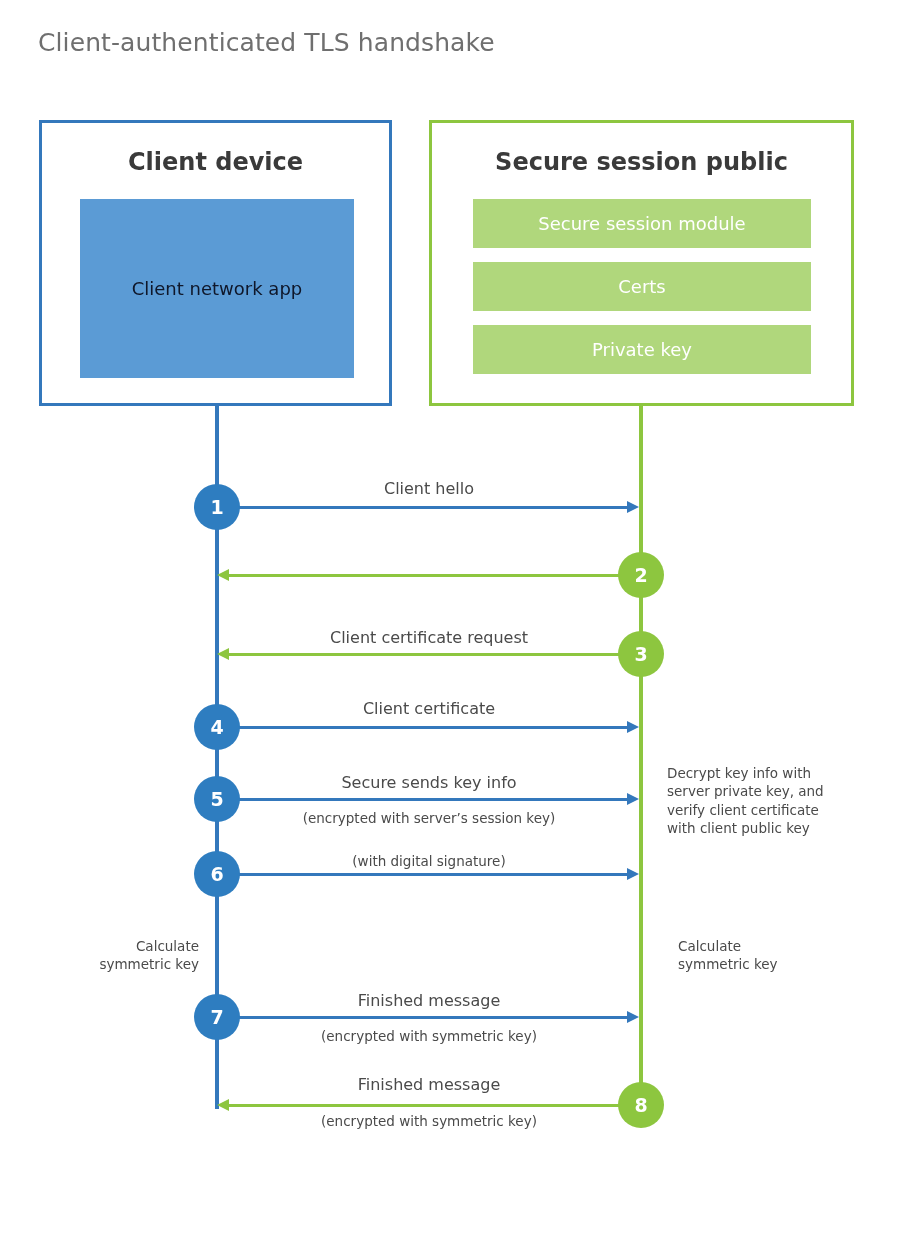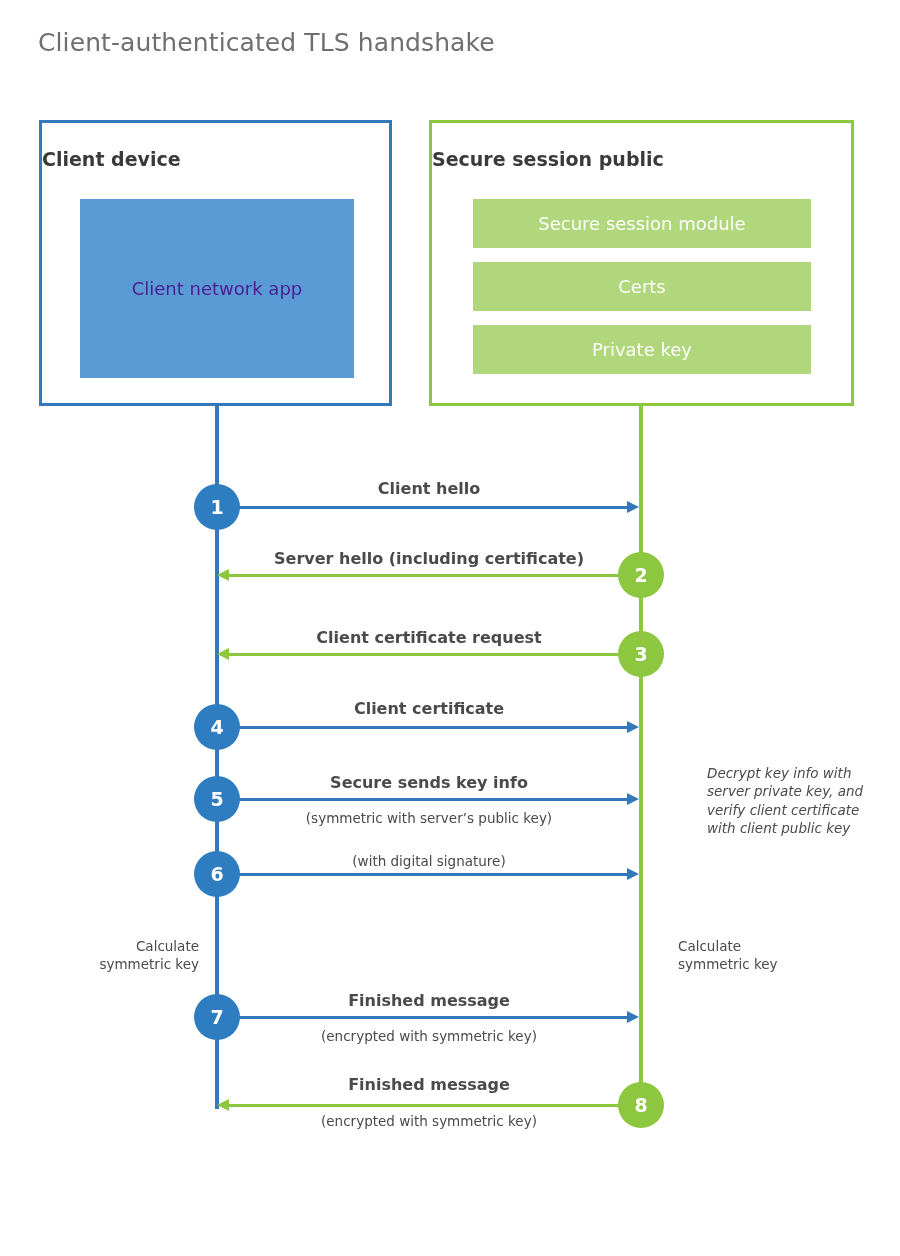--- a/index.html
+++ b/index.html
@@ -53,35 +53,35 @@
     top: 120px;
     width: 425px;
     height: 286px;
     border: 3px solid #8dc63f;
   }
   .party-title {
     position: absolute;
     left: 0;
     right: 0;
     top: 25px;
-    text-align: left;
-    font-size: 19px;
+    text-align: center;
+    font-size: 24px;
     font-weight: bold;
     color: #3a3a3a;
   }
 
   
   .client-app {
     position: absolute;
     left: 38px;
     top: 76px;
     width: 274px;
     height: 179px;
     background: #5b9bd5;
-    color: #4c1d95;
+    color: #0f172a;
     font-size: 18px;
     font-weight: 400;
     display: flex;
     align-items: center;
     justify-content: center;
     text-align: center;
     line-height: 1.32;
   }
 
   
@@ -160,21 +160,20 @@
     border-right: 12px solid #8dc63f;
   }
 
   
   .msg-label {
     position: absolute;
     text-align: center;
     font-size: 16px;
     color: #4a4a4a;
     white-space: nowrap;
-    font-weight: bold;
   }
   .msg-sublabel {
     position: absolute;
     text-align: center;
     font-size: 13.5px;
     color: #4a4a4a;
     white-space: nowrap;
   }
 
   
@@ -208,21 +207,20 @@
 
   <div class="lifeline client-line"></div>
   <div class="lifeline server-line"></div>
 
   <div class="msg-label" style="left:217px; top:479px; width:424px;">Client hello</div>
   <div class="msg-arrow to-right" style="left:217px; top:506px; width:411px;">
       <span class="head"></span>
     </div>
   <div class="step-circle blue" style="top:484px;">1</div>
 
-  <div class="msg-label" style="left:217px; top:549px; width:424px;">Server hello (including certificate)</div>
   <div class="msg-arrow to-left" style="left:228px; top:574px; width:413px;">
       <span class="head"></span>
     </div>
   <div class="step-circle green" style="top:552px;">2</div>
 
   <div class="msg-label" style="left:217px; top:628px; width:424px;">Client certificate request</div>
   <div class="msg-arrow to-left" style="left:228px; top:653px; width:413px;">
       <span class="head"></span>
     </div>
   <div class="step-circle green" style="top:631px;">3</div>
@@ -230,21 +228,21 @@
   <div class="msg-label" style="left:217px; top:699px; width:424px;">Client certificate</div>
   <div class="msg-arrow to-right" style="left:217px; top:726px; width:411px;">
       <span class="head"></span>
     </div>
   <div class="step-circle blue" style="top:704px;">4</div>
 
   <div class="msg-label" style="left:217px; top:773px; width:424px;">Secure sends key info</div>
   <div class="msg-arrow to-right" style="left:217px; top:798px; width:411px;">
       <span class="head"></span>
     </div>
-  <div class="msg-sublabel" style="left:217px; top:810px; width:424px;">(symmetric with server’s public key)</div>
+  <div class="msg-sublabel" style="left:217px; top:810px; width:424px;">(encrypted with server’s session key)</div>
   <div class="step-circle blue" style="top:776px;">5</div>
 
   <div class="msg-arrow to-right" style="left:217px; top:873px; width:411px;">
       <span class="head"></span>
     </div>
   <div class="msg-sublabel" style="left:217px; top:853px; width:424px;">(with digital signature)</div>
   <div class="step-circle blue" style="top:851px;">6</div>
 
   <div class="msg-label" style="left:217px; top:991px; width:424px;">Finished message</div>
   <div class="msg-arrow to-right" style="left:217px; top:1016px; width:411px;">
@@ -253,19 +251,19 @@
   <div class="msg-sublabel" style="left:217px; top:1028px; width:424px;">(encrypted with symmetric key)</div>
   <div class="step-circle blue" style="top:994px;">7</div>
 
   <div class="msg-label" style="left:217px; top:1075px; width:424px;">Finished message</div>
   <div class="msg-arrow to-left" style="left:228px; top:1104px; width:413px;">
       <span class="head"></span>
     </div>
   <div class="msg-sublabel" style="left:217px; top:1113px; width:424px;">(encrypted with symmetric key)</div>
   <div class="step-circle green" style="top:1082px;">8</div>
 
-  <div class="side-note left-align" style="left:707px; top:764px; width:172px;font-style:italic;">Decrypt key info with server private key, and verify client certificate with client public key</div>
+  <div class="side-note left-align" style="left:667px; top:764px; width:172px;">Decrypt key info with server private key, and verify client certificate with client public key</div>
 
   <div class="side-note right-align" style="left:69px; top:937px; width:130px;">Calculate symmetric key</div>
 
   <div class="side-note left-align" style="left:678px; top:937px; width:130px;">Calculate symmetric key</div>
 
 </div>
 
 </body></html>

